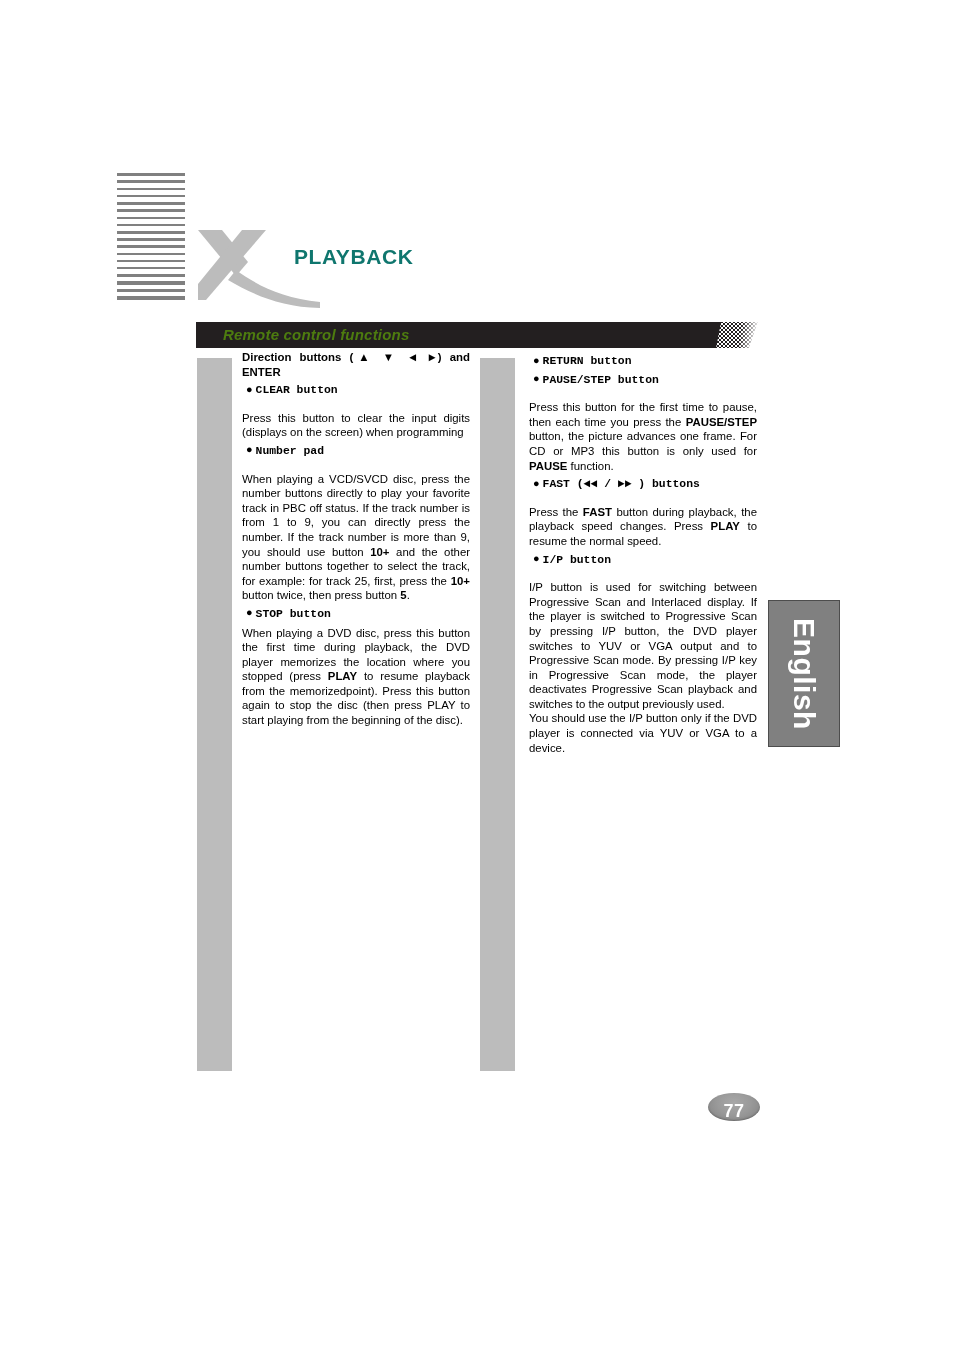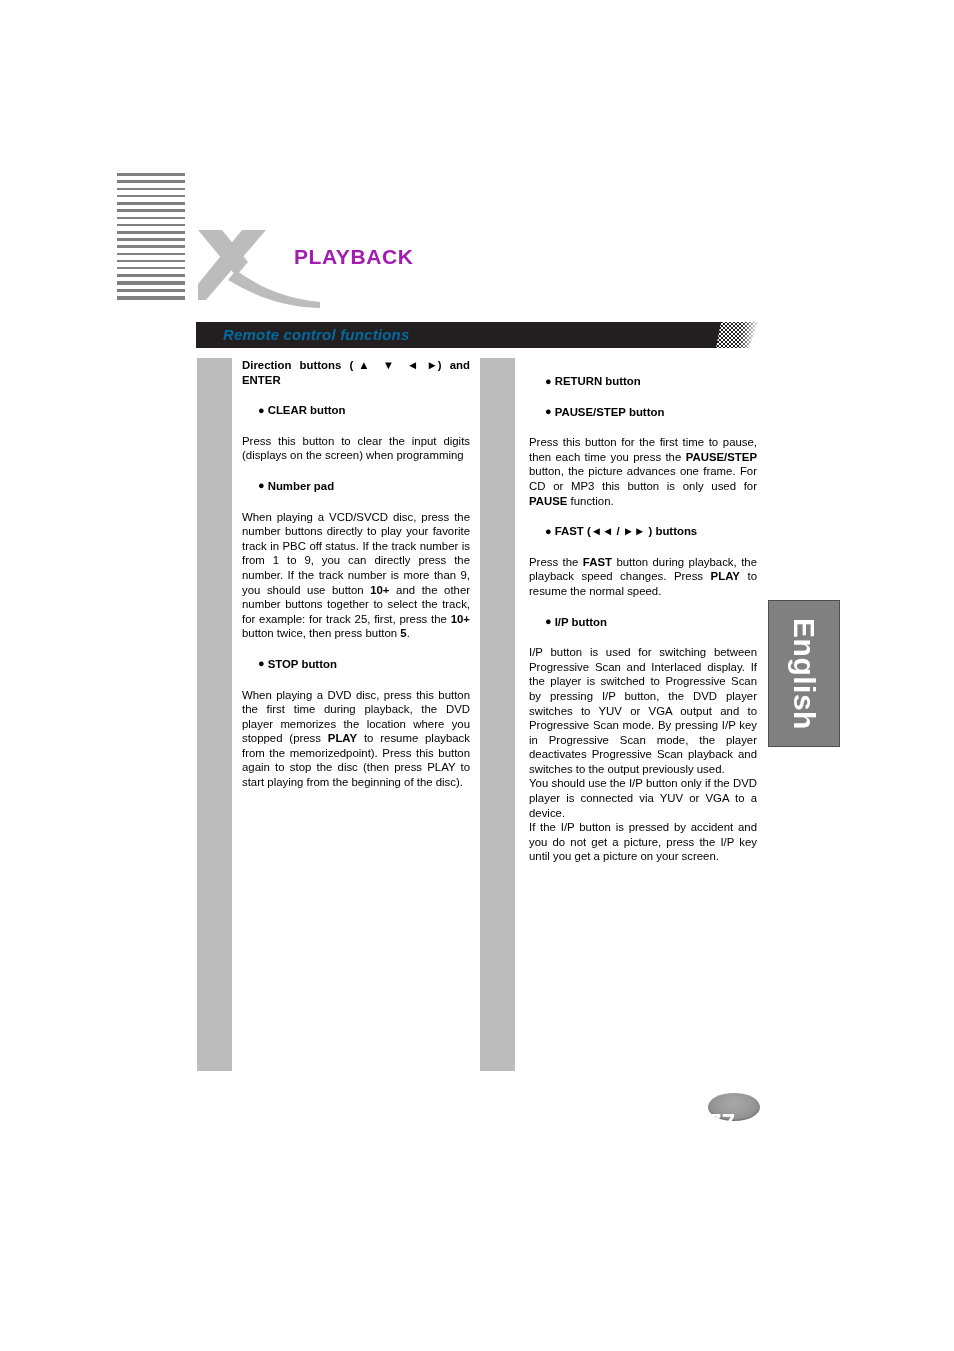--- a/index.html
+++ b/index.html
@@ -39,21 +39,21 @@
   }
 
   
   #page-title {
     position: absolute;
     left: 294px;
     top: 245px;
     font-size: 21px;
     font-weight: bold;
     letter-spacing: 0.6px;
-    color: #a21caf;
+    color: #0f766e;
   }
 
   
   #section-bar {
     position: absolute;
     left: 196px;
     top: 322px;
     width: 562px;
     height: 26px;
   }
@@ -79,39 +79,39 @@
             mask-image: linear-gradient(100deg, rgba(0,0,0,1) 0%, rgba(0,0,0,1) 55%, rgba(0,0,0,0) 95%);
     clip-path: polygon(12% 0, 100% 0, 78% 100%, 0% 100%);
   }
   #section-bar .bar-label {
     position: absolute;
     left: 27px;
     top: 4px;
     font-size: 15px;
     font-weight: bold;
     font-style: italic;
-    color: #0369a1;
+    color: #4d7c0f;
     letter-spacing: 0.2px;
   }
 
   
   .col-rule {
     position: absolute;
     top: 358px;
     width: 35px;
     height: 713px;
     background: #bcbcbc;
   }
   #col-rule-left  { left: 197px; }
   #col-rule-mid   { left: 480px; }
 
   
   .text-col {
     position: absolute;
-    top: 358px;
+    top: 350px;
     width: 228px;
     font-size: 11.4px;
     line-height: 14.6px;
     color: #000;
   }
   #col-left  { left: 242px; }
   #col-right { left: 529px; }
   .head {
     font-weight: bold;
     margin: 0;
@@ -122,21 +122,22 @@
     text-align: justify;
   }
   .para-gap { margin-top: 13px; }
   .para-tight { margin-top: 1px; }
   .just-full {
     text-align: justify;
     text-align-last: justify;
   }
   .bullet-head {
     font-weight: bold;
-    margin: 16px;
+    margin: 4px;
+    font-family: Liberation Mono, monospace;
   }
   .bullet-head .dot {
     font-size: 11px;
     margin-right: 3px;
     position: relative;
     top: -0.5px;
   }
   b { font-weight: bold; }
   .arrows { letter-spacing: 0px; }
 
@@ -169,23 +170,23 @@
     top: 1093px;
     width: 52px;
     height: 28px;
     border-radius: 50%;
     background: radial-gradient(ellipse at 50% 35%, #a8a8a8 0%, #9a9a9a 45%, #8c8c8c 75%, #6f6f6f 100%);
     box-shadow: inset 0 -1px 2px rgba(0,0,0,0.25);
   }
   #page-badge .num {
     position: absolute;
     left: 0; right: 0;
-    top: 16px;
-    text-align: left;
-    font-size: 24px;
+    top: 8px;
+    text-align: center;
+    font-size: 18px;
     font-weight: bold;
     color: #ffffff;
     letter-spacing: 0.5px;
   }
 </style>
 </head>
 <body>
 
 <div id="stripe-block">
   <div class="stripe" style="height:3px;margin-bottom:4px;"></div>
@@ -266,21 +267,20 @@
   <div>
     <div class="bullet-head head-gap"><span class="dot">●</span><span class="arrows">FAST (◄◄ / ►► ) buttons</span></div>
     <div class="para para-gap"><span>Press the </span><b>FAST</b><span> button during playback, the playback speed changes. Press </span><b>PLAY</b><span> to resume the normal speed.</span></div>
   </div>
 
 
   <div>
     <div class="bullet-head head-gap"><span class="dot">●</span><span>I/P button</span></div>
     <div class="para para-gap">I/P button is used for switching between Progressive Scan and Interlaced display. If the player is switched to Progressive Scan by pressing I/P button, the DVD player switches to YUV or VGA output and to Progressive Scan mode. By pressing I/P key in Progressive Scan mode, the player deactivates Progressive Scan playback and switches to the output previously used.</div>
     <div class="para">You should use the I/P button only if the DVD player is connected via YUV or VGA to a device.</div>
-    <div class="para">If the I/P button is pressed by accident and you do not get a picture, press the I/P key until you get a picture on your screen.</div>
   </div>
 
 </div>
 
 <div id="english-tab">
   <div class="tab-text">English</div>
 </div>
 
 <div id="page-badge">
   <div class="num">77</div>

